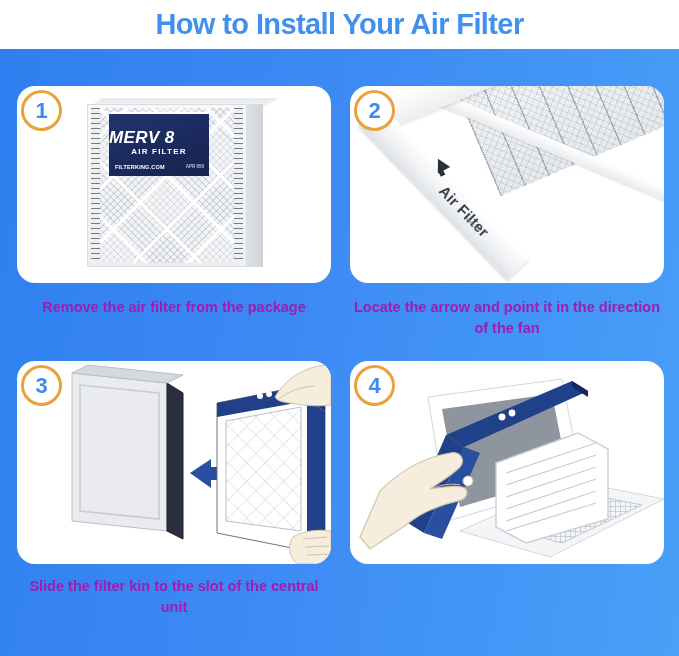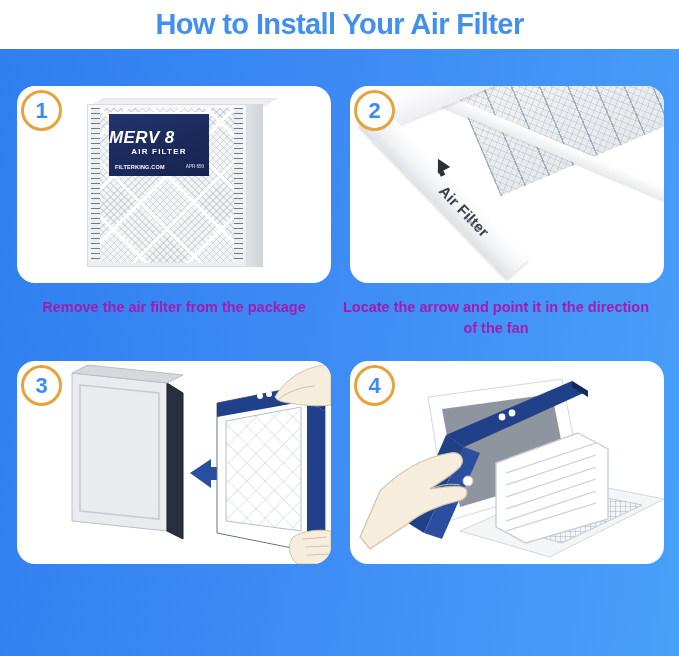--- a/index.html
+++ b/index.html
@@ -48,21 +48,21 @@
   #badge2{left:354px;top:90px;}
   #badge3{left:21px;top:365px;}
   #badge4{left:354px;top:365px;}
 
   
   .caption{
     position:absolute;color:#a21caf;font-size:14.5px;font-weight:bold;
     text-align:center;line-height:1.45;
   }
   #cap1{left:17px;top:297px;width:314px;}
-  #cap2{left:339px;top:297px;width:314px;}
+  #cap2{left:350px;top:297px;width:314px;}
   #cap3{left:17px;top:576px;width:314px;}
   #cap4{left:350px;top:576px;width:314px;}
 
   
   .f1-wrap{position:absolute;left:70px;top:12px;width:176px;height:172px;}
   .f1-body{
     position:absolute;left:0;top:6px;width:160px;height:163px;
     background:linear-gradient(180deg,#f7f8f9 0%,#eceef0 100%);
     border:1px solid #d8dbdf;box-sizing:border-box;
   }
@@ -262,20 +262,21 @@
           <path d="M262 38 C272 30 284 26 298 25" fill="none" stroke="#cfc3ab" stroke-width="1"></path>
         </g>
         <g>
           <path d="M276 176 C286 170 300 168 314 170 L314 203 L280 203 C272 196 270 184 276 176 Z" fill="#f6eddc" stroke="#cfc3ab" stroke-width="1"></path>
           <path d="M286 178 L310 176 M288 186 L312 185 M290 194 L313 193" stroke="#cfc3ab" stroke-width="1" fill="none"></path>
         </g>
       </svg>
     </div>
   </div>
   <div class="badge" id="badge3">3</div>
+  <div class="caption" id="cap3">Slide the filter kin to the slot of the central unit</div>
 
   <div class="card" id="card4">
     <div class="art">
       <svg class="vec" viewBox="0 0 314 203">
         <defs>
           <pattern id="grill4" width="5" height="5" patternUnits="userSpaceOnUse">
             <path d="M0 0 H5 M0 0 V5" stroke="#9aa3ae" stroke-width="0.8" fill="none"></path>
           </pattern>
         </defs>
 

